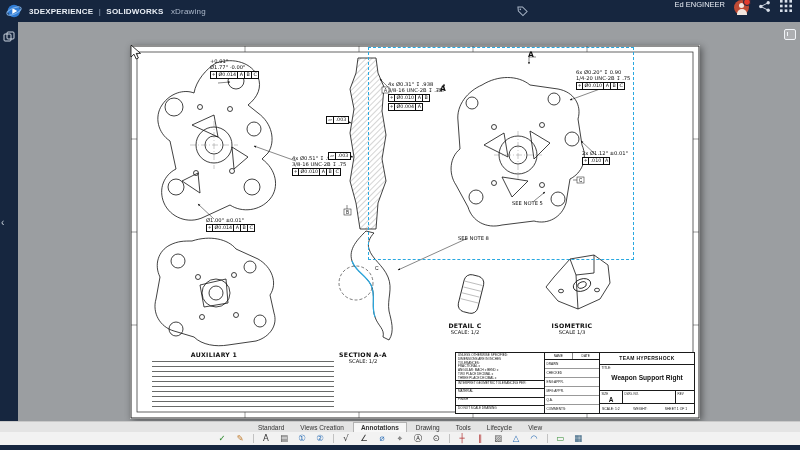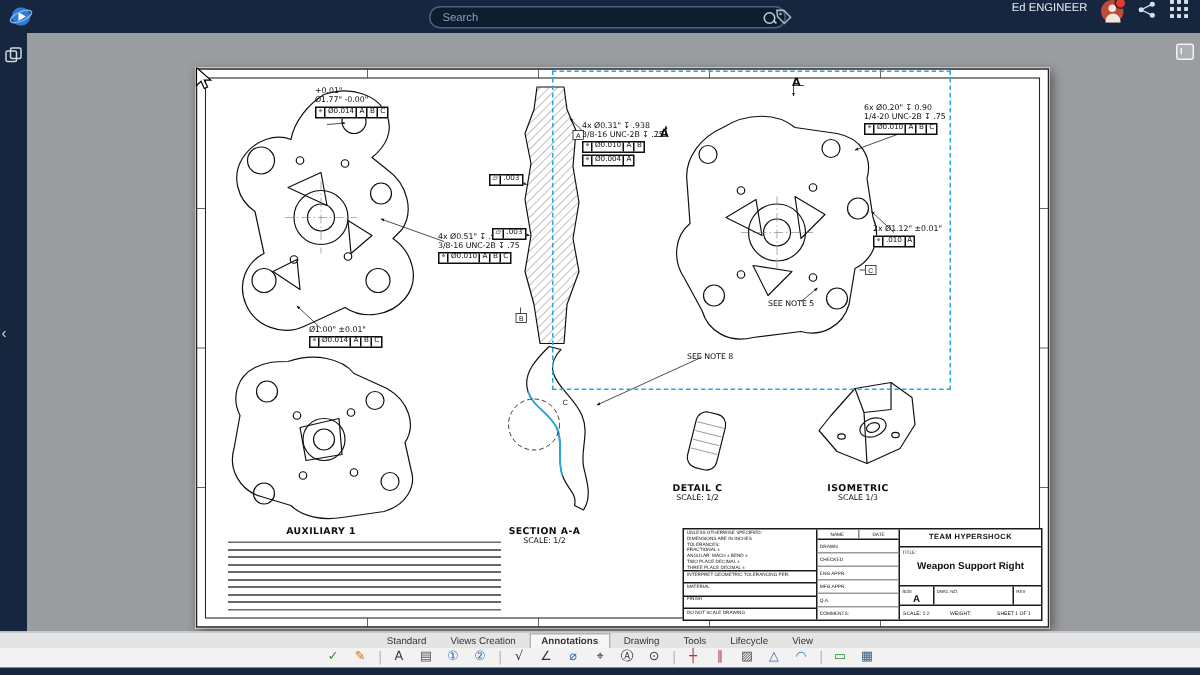--- a/index.html
+++ b/index.html
@@ -104,23 +104,25 @@
 </style>
 </head>
 <body>
 
 <div id="topbar">
   <svg class="logo" viewBox="0 0 16 16">
     <circle cx="8" cy="8" r="6.2" fill="#2f7cd6"></circle>
     <polygon points="6.3,5 11.2,8 6.3,11" fill="#ffffff"></polygon>
     <ellipse cx="8" cy="8" rx="7.6" ry="3" fill="none" stroke="#7db0e8" stroke-width="1" transform="rotate(-24 8 8)"></ellipse>
   </svg>
-  <div id="searchbox">
-    <input type="text" placeholder="Search" style="">
-    <span class="mag"></span>
+  <div class="brand">
+    <span class="b1">3DEXPERIENCE</span>
+    <span class="pipe">|</span>
+    <span class="b2">SOLIDWORKS</span>
+    <span class="b3">xDrawing</span>
   </div>
   <svg id="tagicon" viewBox="0 0 12 12">
     <path d="M1,1 h5 l5,5 -4.5,4.5 -5,-5 Z" fill="none" stroke="#aab6c8" stroke-width="1.1"></path>
     <circle cx="3.6" cy="3.6" r="0.9" fill="#aab6c8"></circle>
   </svg>
   <div id="topright">
     <span id="username">Ed ENGINEER</span>
     <span id="avatar">
       <span class="head"></span>
       <span class="body"></span>

